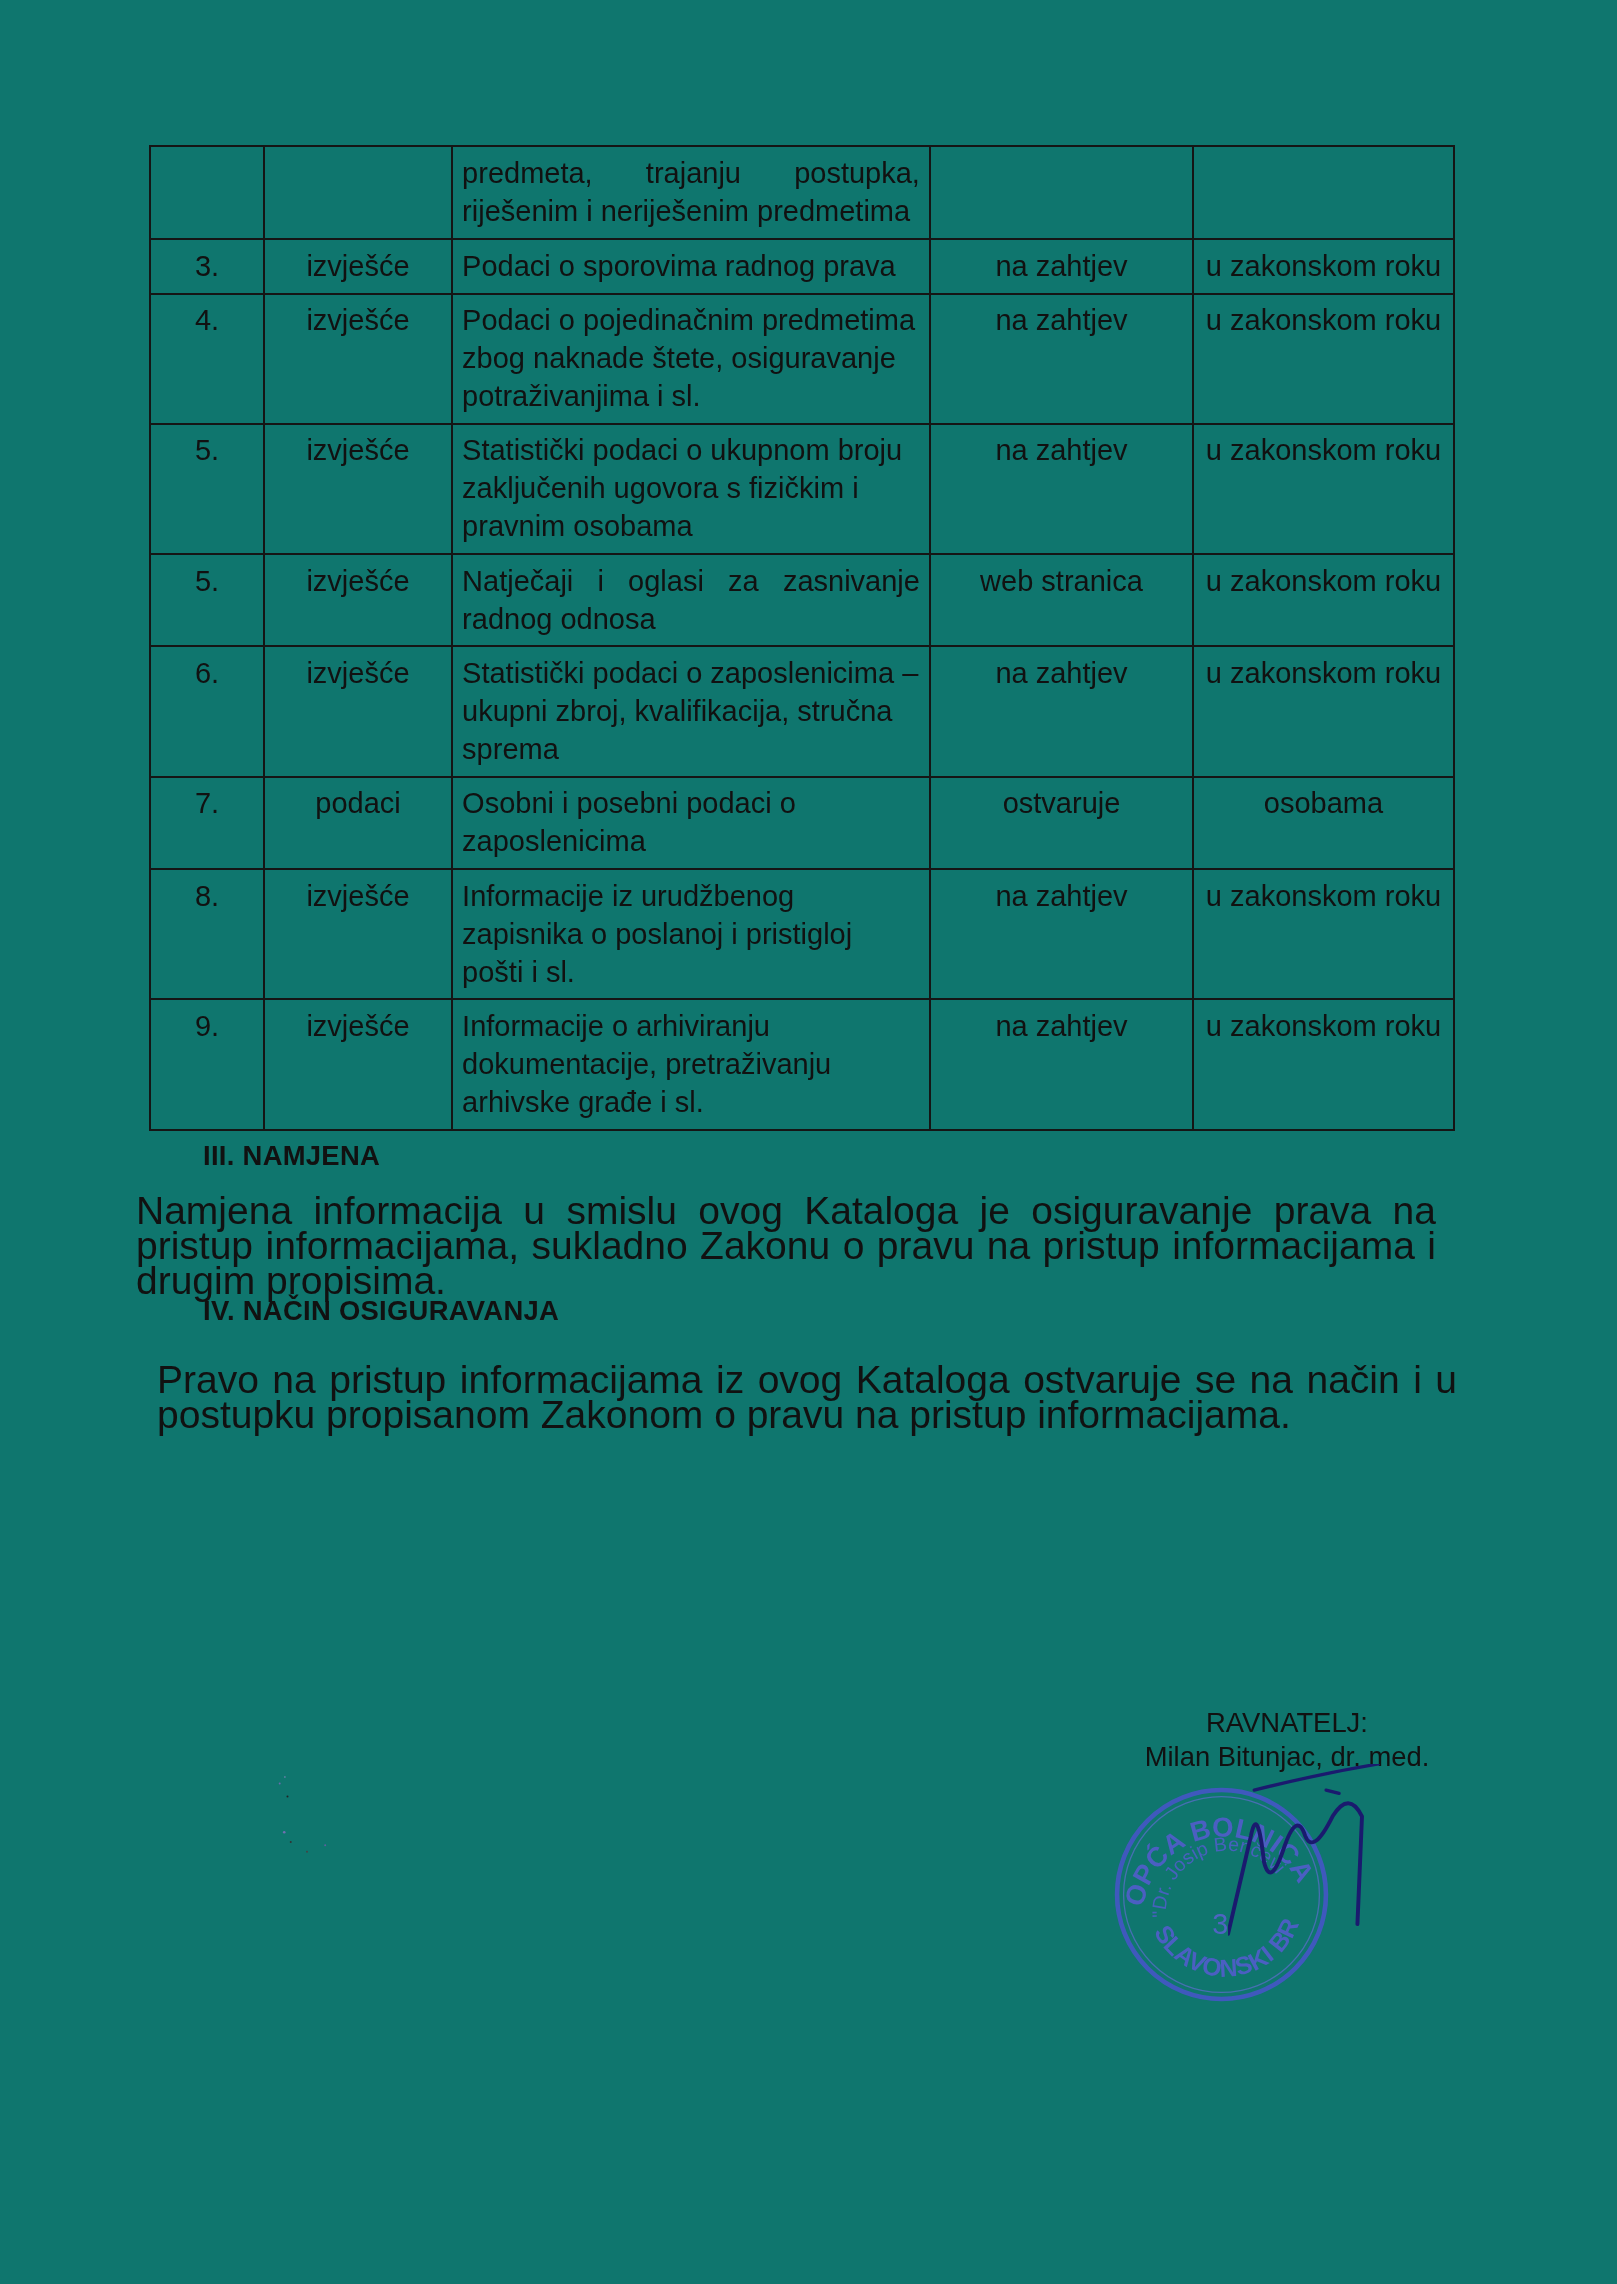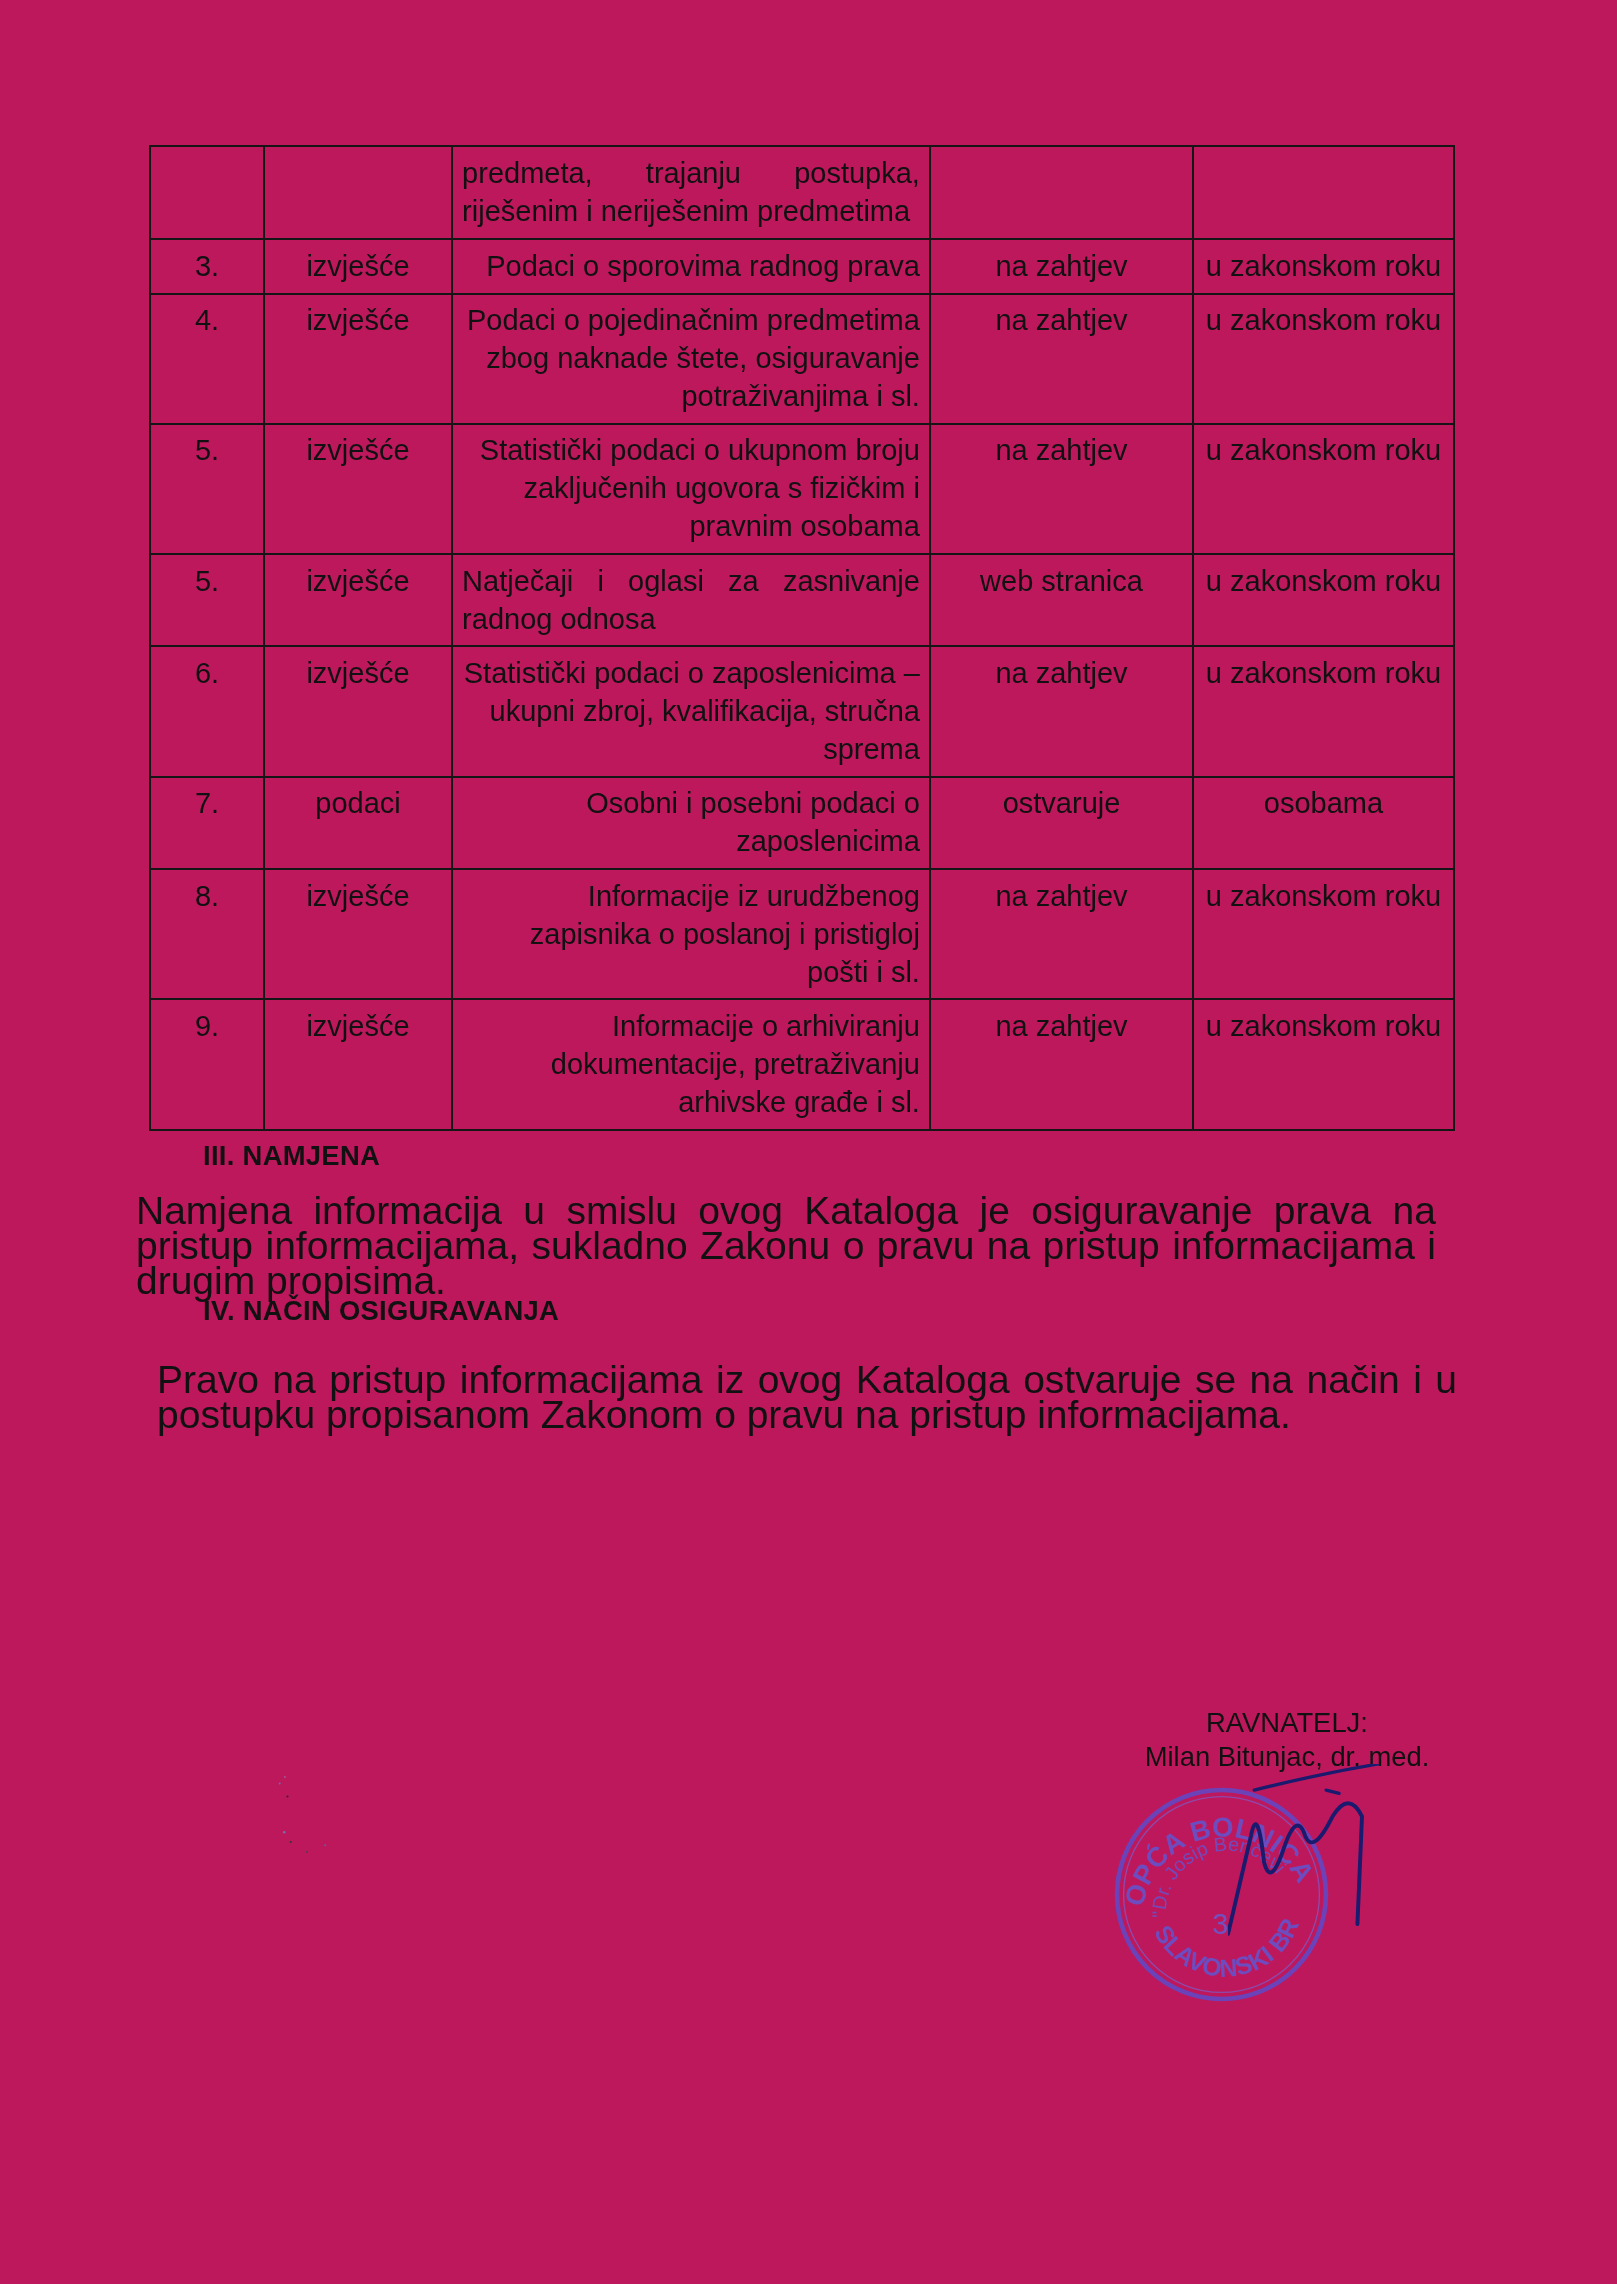--- a/index.html
+++ b/index.html
@@ -1,29 +1,29 @@
 <!DOCTYPE html>
 <html style="font-size:10.5px"><head>
   <meta charset="utf-8">
   <style>
     html, body { margin: 0; padding: 0; background: #ffffff; }
     body { width: 1618px; height: 2284px; position: relative; overflow: hidden;
            font-family: "Liberation Sans", sans-serif; color: #111; }
-    .page { position: absolute; left: 0; top: 0; width: 1618px; height: 2284px; background: #be185d; }
+    .page { position: absolute; left: 0; top: 0; width: 1618px; height: 2284px; background: #0f766e; }
 
     table.catalog { position: absolute; left: 149px; top: 145px; border-collapse: collapse;
                     table-layout: fixed; width: 1304px; font-size: 29px; line-height: 38px; }
     table.catalog td { border: 2px solid #151515; vertical-align: top; padding: 6.5px 9.1px 7.8px 9.1px; }
     col.c-num { width: 114px; }
     col.c-type { width: 188px; }
     col.c-desc { width: 478px; }
     col.c-access { width: 263px; }
     col.c-time { width: 261px; }
     td.num, td.type, td.access, td.time { text-align: center; }
-    td.desc { text-align: right; }
+    td.desc { text-align: left; }
     td.desc.justify { text-align: justify; text-align-last: left; }
     .row-cont td { height: 77px; }
 
     .section-title { position: absolute; left: 203px; font-size: 27.4px; font-weight: bold; letter-spacing: 0.3px; }
     .para { position: absolute; left: 136px; width: 1300px; font-size: 39px; line-height: 35px; text-align: justify; }
 
     .sign-block { position: absolute; left: 1104px; top: 1706px; width: 366px; text-align: center; font-size: 27.4px; line-height: 34px; }
     .stamp { position: absolute; left: 1104px; top: 1777px; width: 235px; height: 235px; }
     .signature { position: absolute; left: 1228px; top: 1764px; width: 170px; height: 196px; }
     .specks { position: absolute; left: 268px; top: 1764px; width: 78px; height: 91px; }

